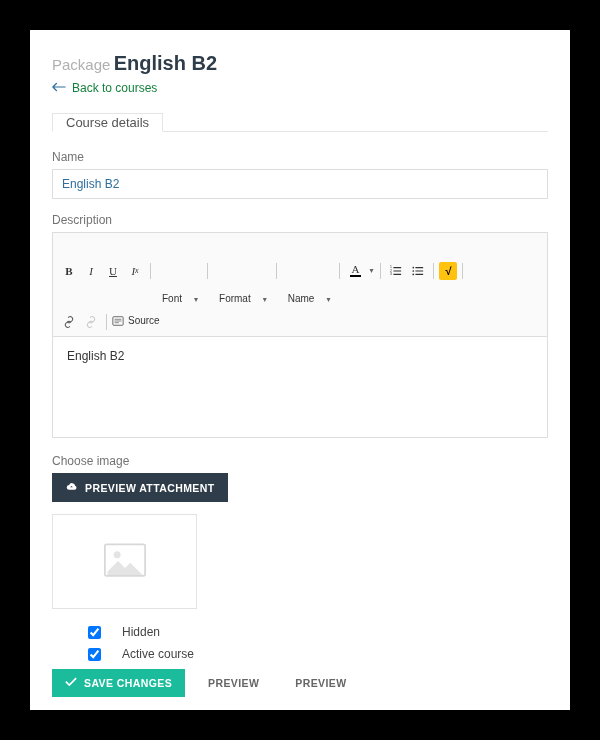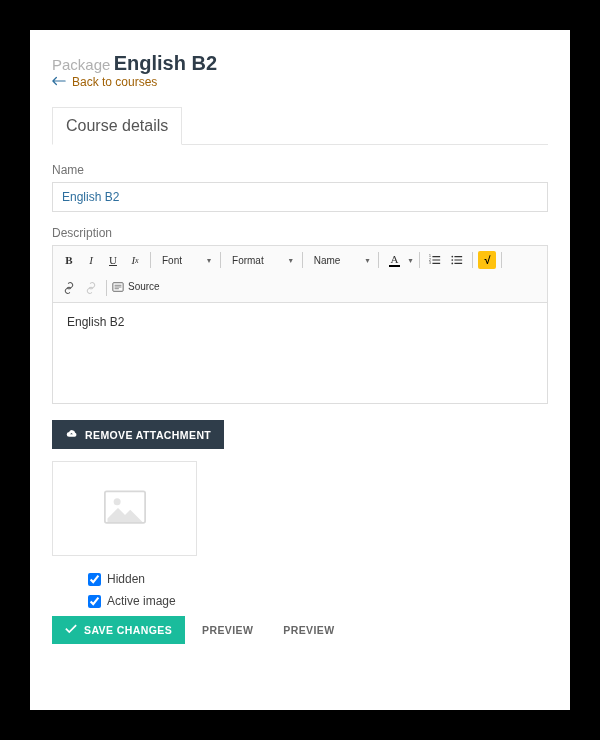--- a/index.html
+++ b/index.html
@@ -12,33 +12,33 @@
     height: 740px;
     padding: 30px;
   }
   .panel {
     background: #fff;
     width: 100%;
     height: 100%;
     padding: 22px 22px 18px 22px;
     box-shadow: 0 2px 6px rgba(0,0,0,0.15);
   }
-  .title-row { }
+  .title-row { margin-bottom: 6px; }
   .package-label { color: #b0b0b0; font-size: 15px; font-weight: 400; }
   .package-title { color: #2f3d4a; font-size: 20px; font-weight: 700; }
-  .back-link { color: #a16207; font-size: 12px; display: inline-flex; align-items: center; gap: 6px; cursor: pointer; margin-bottom: 18px; }
+  .back-link { color: #15803d; font-size: 12px; display: inline-flex; align-items: center; gap: 6px; cursor: pointer; margin-bottom: 18px; }
   .back-link svg { width: 14px; height: 10px; }
   .tabs {
     display: flex;
     border-bottom: 1px solid #e5e5e5;
     margin-bottom: 18px;
   }
   .tab {
-    padding: 9px 13px;
-    font-size: 16px;
+    padding: 1px 13px;
+    font-size: 13px;
     color: #2e6f9e;
     border: 1px solid transparent;
     border-bottom: none;
     cursor: pointer;
     position: relative;
   }
   .tab.active {
     border-color: #e5e5e5;
     background: #fff;
     color: #555;
@@ -84,23 +84,24 @@
     font-size: 11px;
     color: #333;
     cursor: pointer;
     padding: 0 3px;
   }
   .tb-btn.bold { font-weight: 700; font-family: Georgia, serif; }
   .tb-btn.italic { font-style: italic; font-family: Georgia, serif; }
   .tb-btn.underline { text-decoration: underline; font-family: Georgia, serif; }
   .tb-sep { width: 1px; height: 16px; background: #ccc; margin: 0 3px; }
   .tb-select {
-    display: inline-flex; align-items: center; gap: 25px;
+    display: inline-flex; align-items: flex-end; gap: 12px;
     font-size: 10px; color: #333; padding: 0 4px 0 6px; height: 20px;
     cursor: pointer;
+    margin-top: 47px;
   }
   .tb-select .caret { font-size: 8px; color: #666; }
   .tb-icon svg { width: 12px; height: 12px; display: block; }
   .mathjax-btn {
     background: #ffc20e;
     border-radius: 2px;
     width: 18px; height: 18px;
     display: inline-flex; align-items: center; justify-content: center;
     font-size: 11px; font-weight: 700; color: #000;
   }
@@ -116,23 +117,23 @@
   .btn-plain { background: transparent; color: #666; }
   .upload-icon svg { width: 13px; height: 11px; fill: #fff; }
   .check-icon svg { width: 12px; height: 10px; stroke: #fff; fill: none; stroke-width: 2; }
   .image-preview {
     width: 145px; height: 95px;
     border: 1px solid #e3e3e3;
     display: flex; align-items: center; justify-content: center;
     margin-top: 12px; margin-bottom: 16px;
   }
   .image-placeholder svg { width: 42px; height: 34px; }
-  .check-row { display: flex; align-items: center; gap: 6px; margin-bottom: 8px; font-size: 12px; color: #444; padding-left: 36px; }
+  .check-row { display: flex; align-items: center; gap: 21px; margin-bottom: 8px; font-size: 12px; color: #444; padding-left: 36px; }
   .check-row input { cursor: pointer; }
-  .actions { display: flex; align-items: center; gap: 4px; }
+  .actions { display: flex; align-items: center; gap: 10px; }
   .dim { opacity: 0.5; cursor: default; }
 </style>
 </head>
 <body>
 
 <div class="panel">
 
   <div class="title-row">
     <span class="package-label">Package</span>
     <span class="package-title">English B2</span>
@@ -223,47 +224,48 @@
               <rect x="1" y="2" width="12" height="10" rx="1" stroke="#555" fill="none"></rect>
               <path d="M3 5h8M3 7h8M3 9h5" stroke="#555" stroke-width="0.8"></path>
             </svg>
         </span>
         <span>Source</span>
       </span>
     </div>
     <div class="editor-body">English B2</div>
   </div>
 
+  <label class="form-label">Choose image</label>
   <button class="btn btn-dark">
     <span class="upload-icon">
       <svg viewBox="0 0 16 12">
           <path d="M12.5 5.2A4 4 0 0 0 5 4a3 3 0 0 0 .2 6H12a2.5 2.5 0 0 0 .5-4.8zM8 9V5.5M6.3 7L8 5.3 9.7 7" fill="#fff"></path>
         </svg>
     </span>
-    <span>REMOVE ATTACHMENT</span>
+    <span>PREVIEW ATTACHMENT</span>
   </button>
 
   <div class="image-preview">
     <span class="image-placeholder">
       <svg viewBox="0 0 48 38">
           <rect x="1" y="1" width="46" height="36" rx="2" stroke="#d8d8d8" stroke-width="2" fill="none"></rect>
           <circle cx="15" cy="13" r="4" fill="#e4e4e4"></circle>
           <path d="M4 32l12-12 8 8 6-6 14 14H4z" fill="#e4e4e4"></path>
         </svg>
     </span>
   </div>
 
   <label class="check-row">
     <input type="checkbox" checked="" style="">
     <span>Hidden</span>
   </label>
 
   <label class="check-row">
     <input type="checkbox" checked="" style="">
-    <span>Active image</span>
+    <span>Active course</span>
   </label>
 
   <div class="actions">
     <button class="btn btn-teal">
       <span class="check-icon">
         <svg viewBox="0 0 14 11">
             <path d="M1 5l4 4 8-8"></path>
           </svg>
       </span>
       <span>SAVE CHANGES</span>

